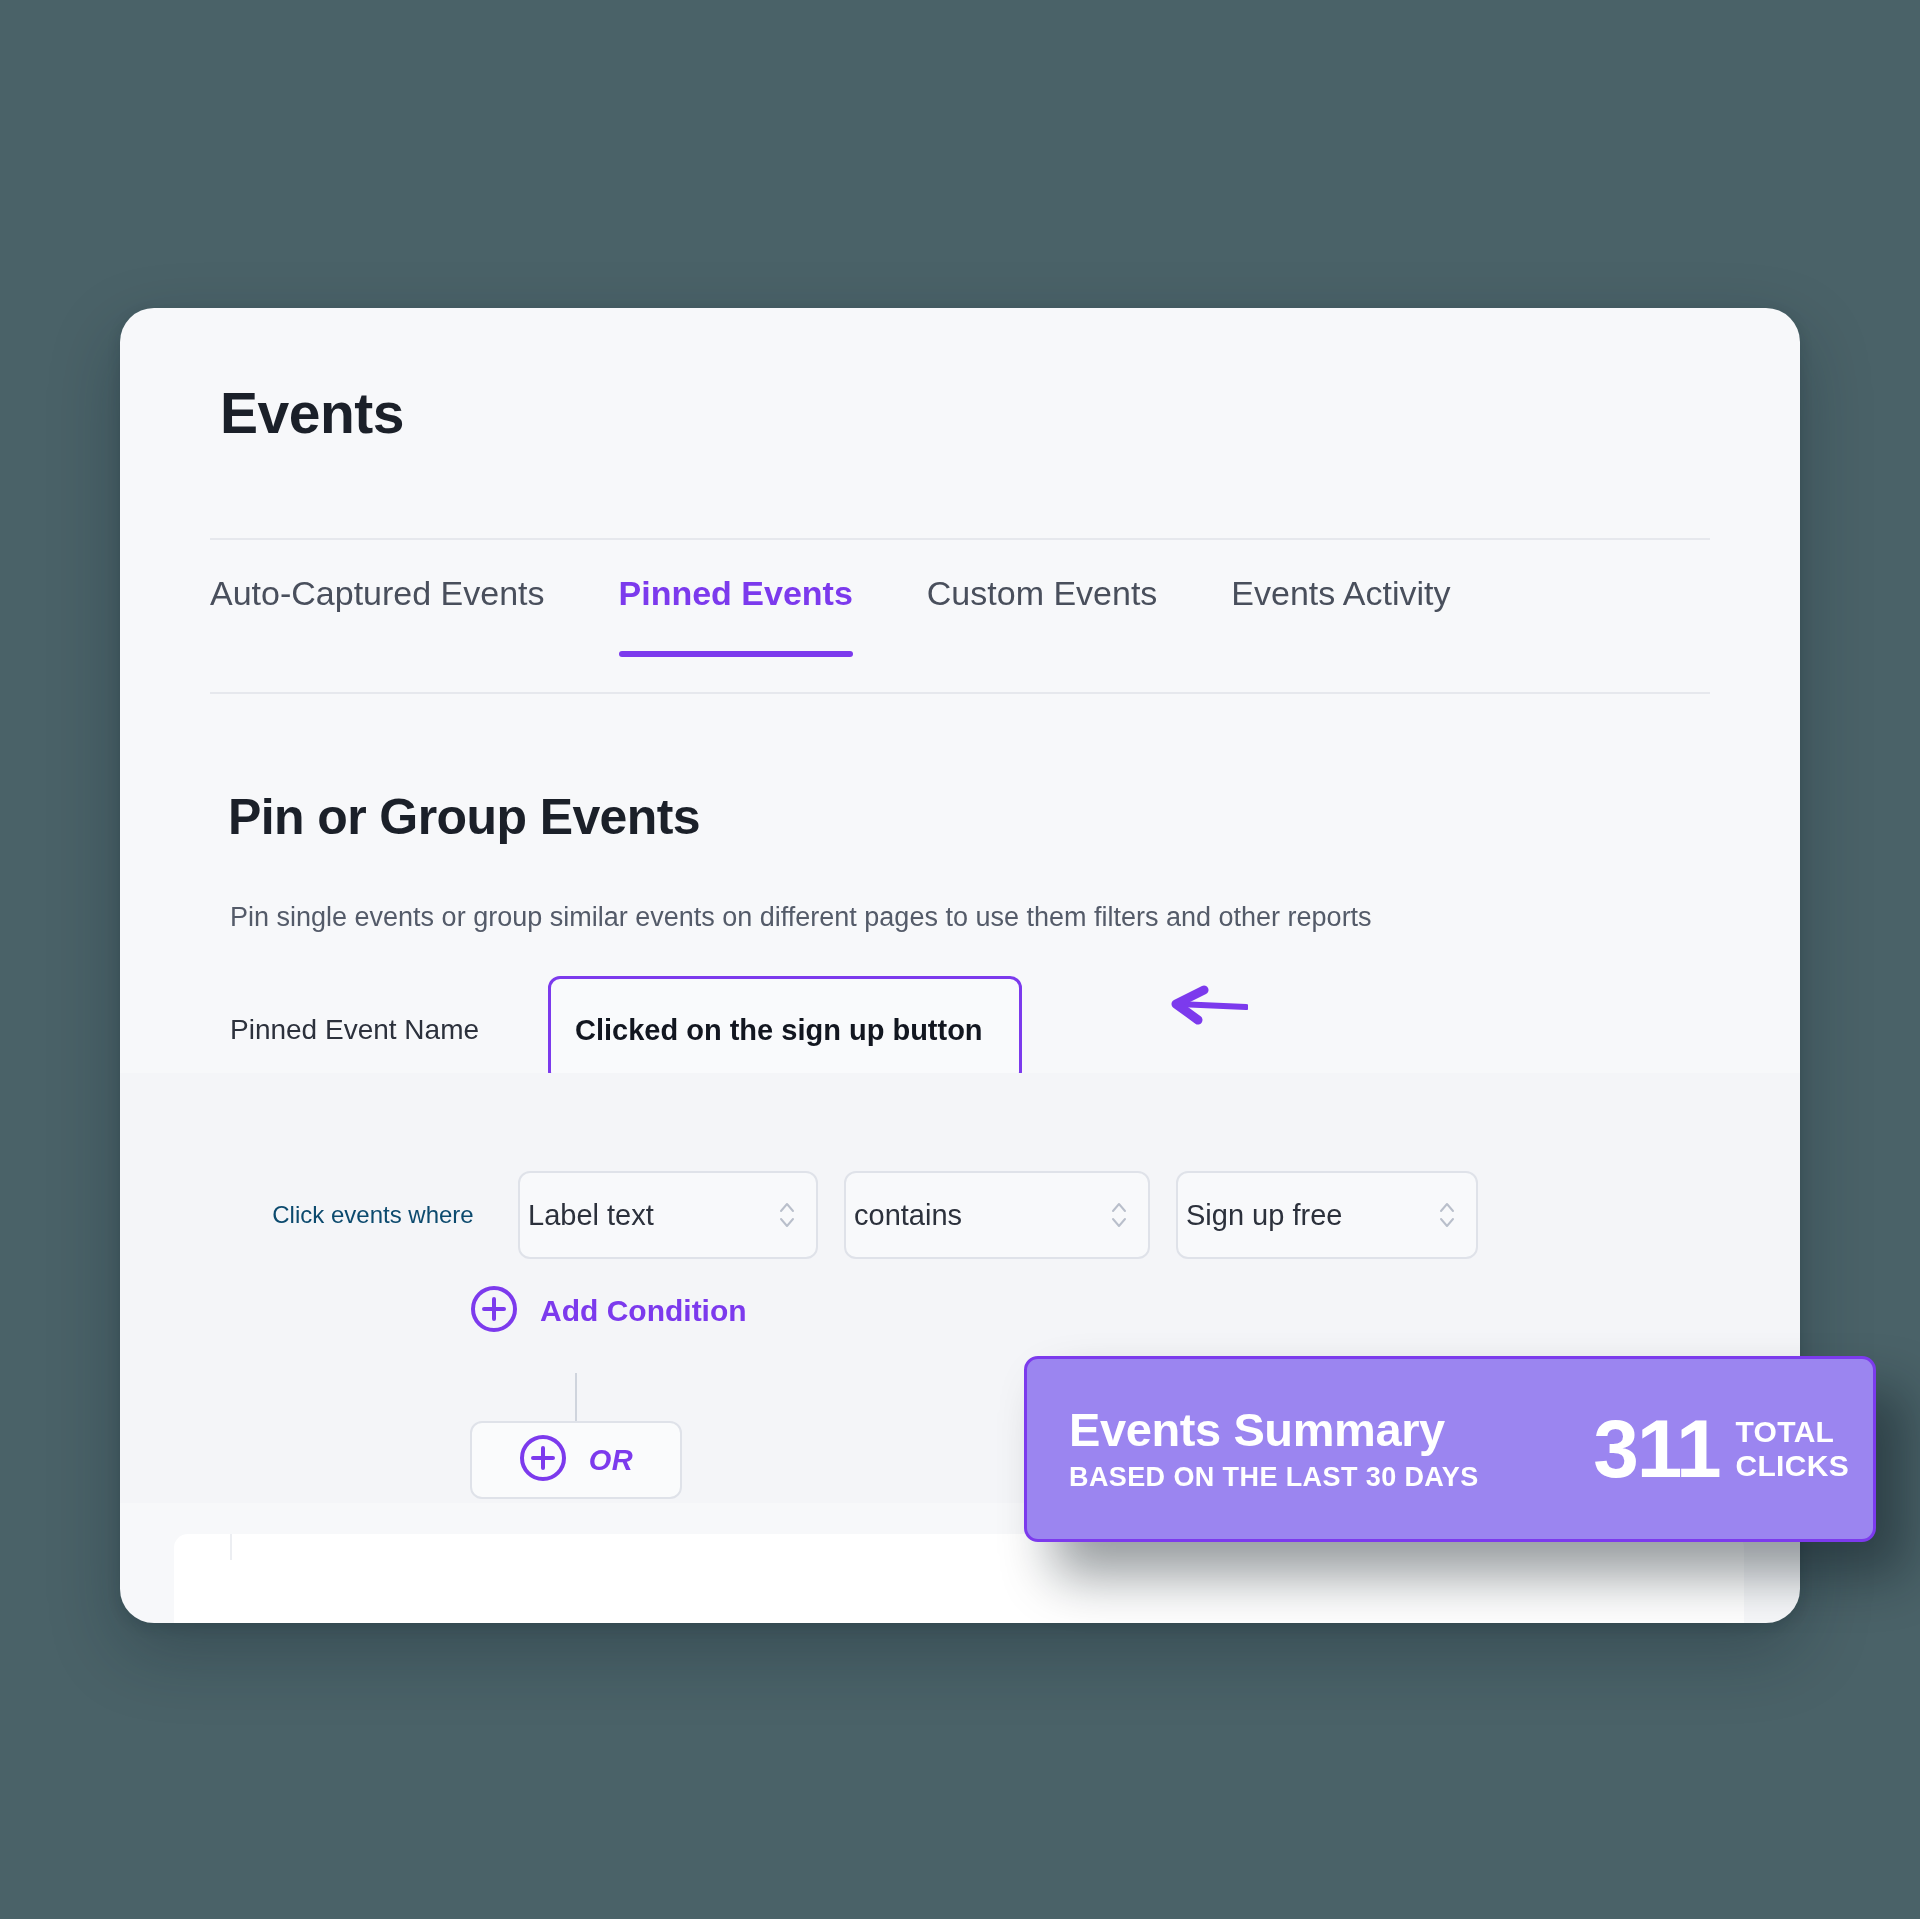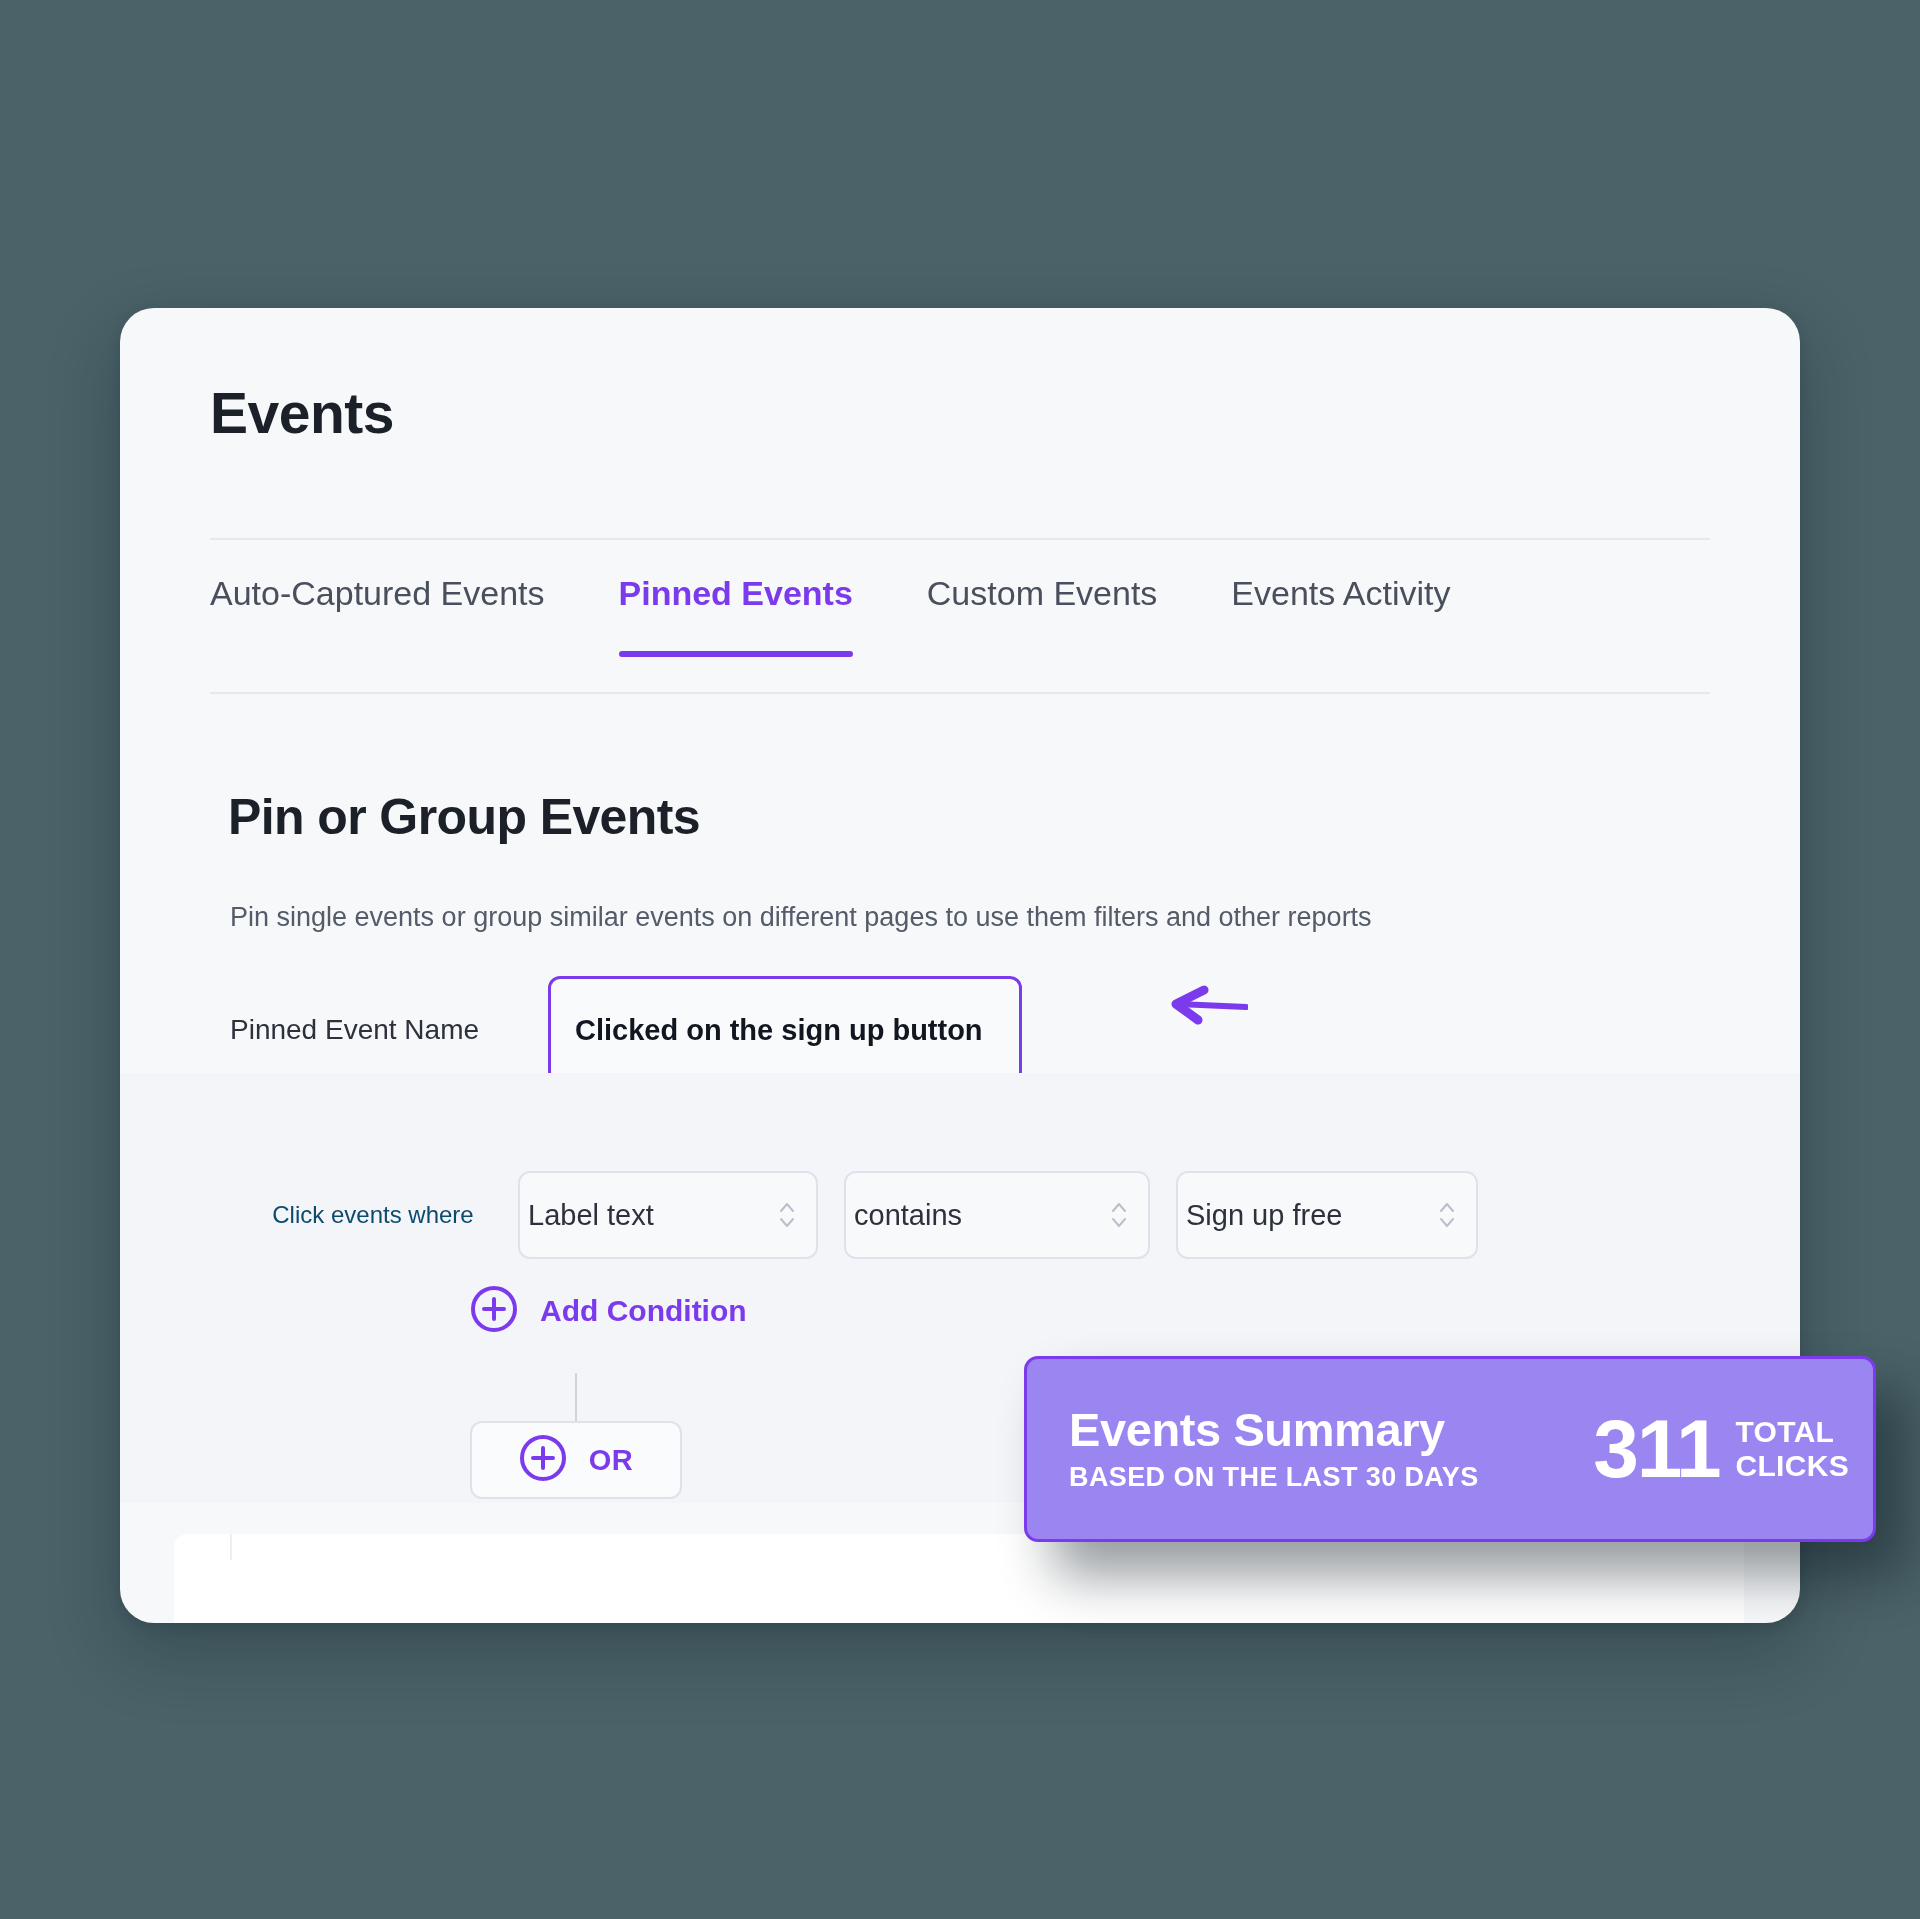--- a/index.html
+++ b/index.html
@@ -26,21 +26,21 @@
     background: #f7f8fa;
     border-radius: 34px;
     box-shadow: 0 28px 70px rgba(10, 25, 35, 0.28),
                 0 4px 14px rgba(10, 25, 35, 0.14);
     overflow: hidden;
   }
 
   
   .page-title {
     position: absolute;
-    left: 90px;
+    left: 100px;
     top: 72px;
     font-size: 57px;
     font-weight: 700;
     letter-spacing: -0.5px;
     color: #1b2029;
   }
 
   .header-divider {
     position: absolute;
     left: 90px;
@@ -242,20 +242,21 @@
     width: 212px;
     height: 78px;
     background: #fafbfc;
     border: 2px solid #dfe2e9;
     border-radius: 12px;
     display: flex;
     align-items: center;
     justify-content: center;
     gap: 22px;
     cursor: pointer;
+    font-style: italic;
   }
 
   .or-button .label {
     font-size: 29px;
     font-weight: 700;
     color: #7c3aed;
     letter-spacing: 0.5px;
   }
 
   

